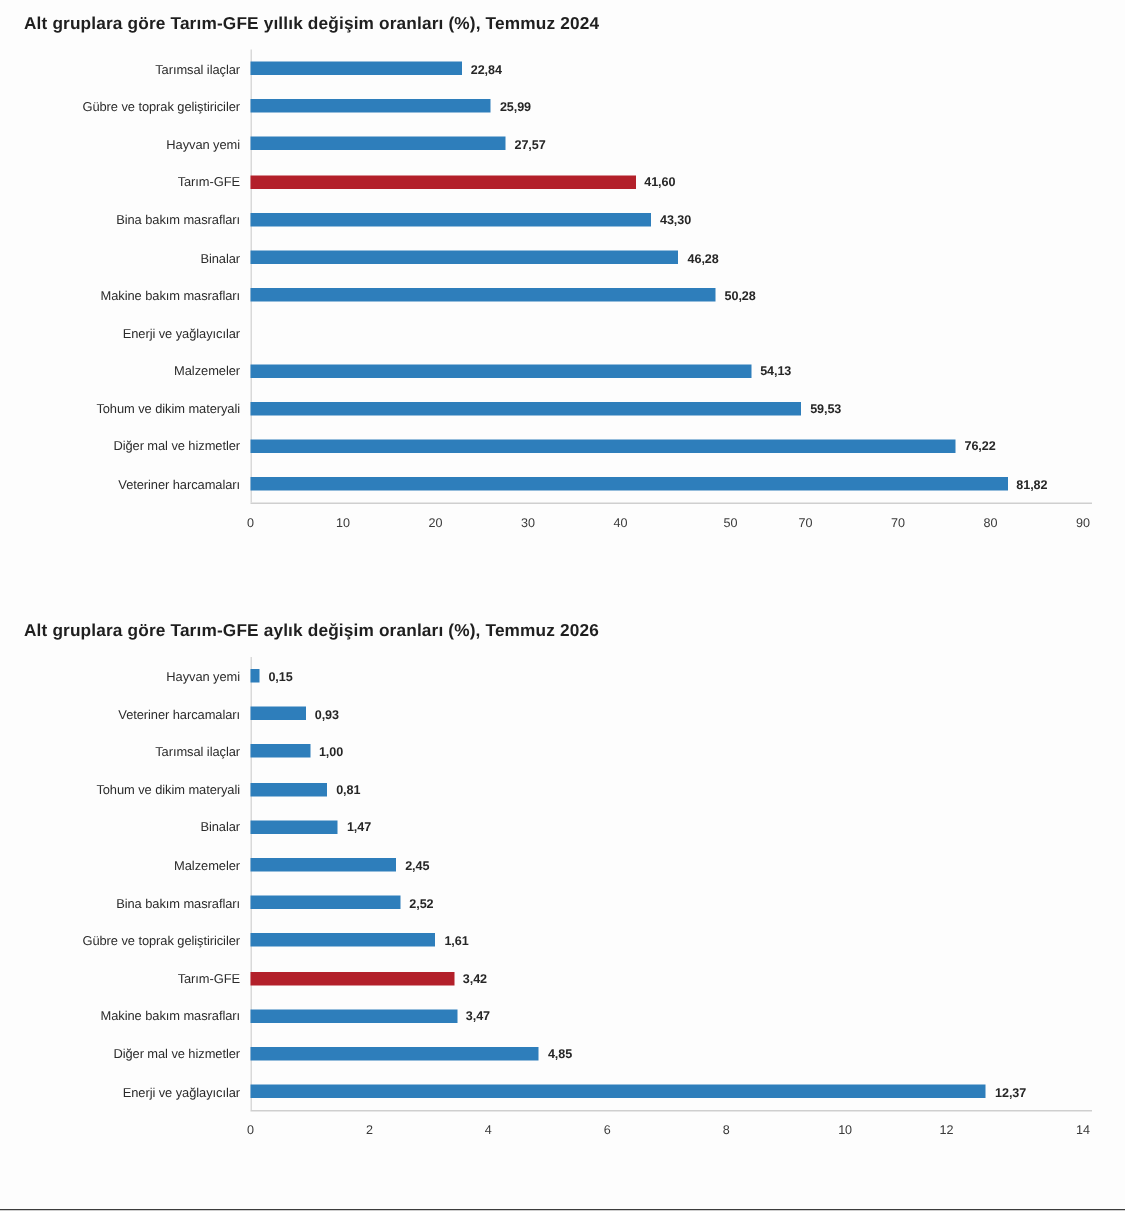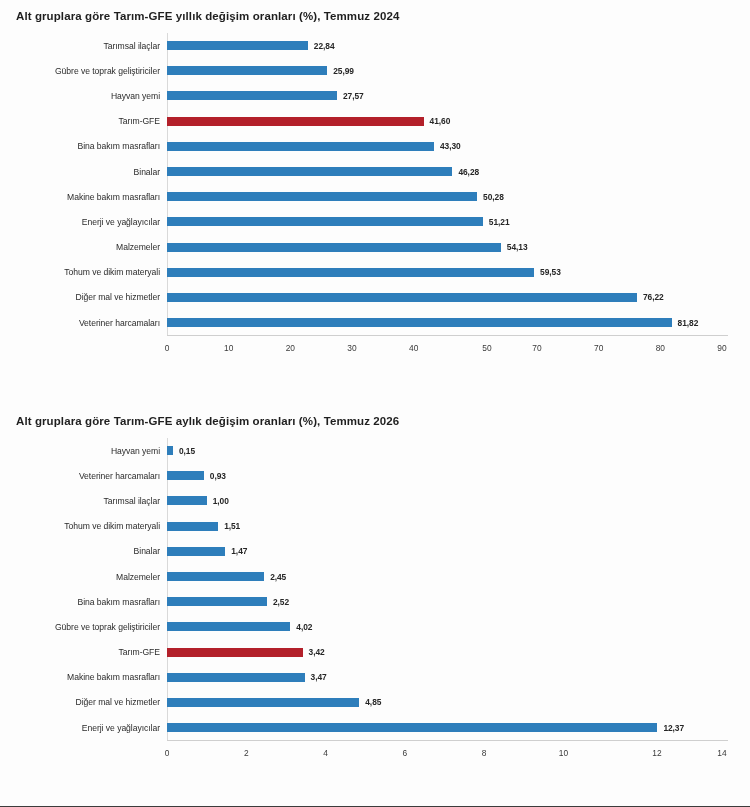--- a/index.html
+++ b/index.html
@@ -184,24 +184,20 @@
           </div>
           <div class="bar-row" style="height: 25.2px;">
             <div class="cat-label">Makine bakım masrafları</div>
             <div class="bar-wrap">
               <div class="bar" style="width: 310.06px; background: rgb(46, 126, 187);"></div>
               <div class="value-label">50,28</div>
             </div>
           </div>
           <div class="bar-row" style="height: 25.2px;">
             <div class="cat-label">Enerji  ve yağlayıcılar</div>
-            <div class="bar-wrap">
-              <div class="bar" style="width: 315.795px; background: rgb(46, 126, 187);"></div>
-              <div class="value-label">51,21</div>
-            </div>
           </div>
           <div class="bar-row" style="height: 25.2px;">
             <div class="cat-label">Malzemeler</div>
             <div class="bar-wrap">
               <div class="bar" style="width: 333.802px; background: rgb(46, 126, 187);"></div>
               <div class="value-label">54,13</div>
             </div>
           </div>
           <div class="bar-row" style="height: 25.2px;">
             <div class="cat-label">Tohum ve dikim materyali</div>
@@ -264,21 +260,21 @@
             <div class="cat-label">Tarımsal ilaçlar</div>
             <div class="bar-wrap">
               <div class="bar" style="width: 39.6429px; background: rgb(46, 126, 187);"></div>
               <div class="value-label">1,00</div>
             </div>
           </div>
           <div class="bar-row" style="height: 25.2px;">
             <div class="cat-label">Tohum ve dikim materyali</div>
             <div class="bar-wrap">
               <div class="bar" style="width: 51.1393px; background: rgb(46, 126, 187);"></div>
-              <div class="value-label">1,51</div>
+              <div class="value-label">0,81</div>
             </div>
           </div>
           <div class="bar-row" style="height: 25.2px;">
             <div class="cat-label">Binalar</div>
             <div class="bar-wrap">
               <div class="bar" style="width: 58.275px; background: rgb(46, 126, 187);"></div>
               <div class="value-label">1,47</div>
             </div>
           </div>
           <div class="bar-row" style="height: 25.2px;">
@@ -292,21 +288,21 @@
             <div class="cat-label">Bina bakım masrafları</div>
             <div class="bar-wrap">
               <div class="bar" style="width: 99.9px; background: rgb(46, 126, 187);"></div>
               <div class="value-label">2,52</div>
             </div>
           </div>
           <div class="bar-row" style="height: 25.2px;">
             <div class="cat-label">Gübre ve toprak geliştiriciler</div>
             <div class="bar-wrap">
               <div class="bar" style="width: 123.289px; background: rgb(46, 126, 187);"></div>
-              <div class="value-label">4,02</div>
+              <div class="value-label">1,61</div>
             </div>
           </div>
           <div class="bar-row" style="height: 25.2px;">
             <div class="cat-label">Tarım-GFE</div>
             <div class="bar-wrap">
               <div class="bar highlight" style="width: 135.579px; background: rgb(179, 32, 42);"></div>
               <div class="value-label">3,42</div>
             </div>
           </div>
           <div class="bar-row" style="height: 25.2px;">
@@ -332,20 +328,20 @@
           </div>
         </div>
       <div class="axis-bottom-line" style="top: 302.4px; width: 561px;"></div>
       <div class="axis-ticks" id="chart2-ticks">
           <span class="tick" style="left: 167px;">0</span>
           <span class="tick" style="left: 246.286px;">2</span>
           <span class="tick" style="left: 325.571px;">4</span>
           <span class="tick" style="left: 404.857px;">6</span>
           <span class="tick" style="left: 484.143px;">8</span>
           <span class="tick" style="left: 563.429px;">10</span>
-          <span class="tick" style="left: 657px;">12</span>
+          <span class="tick" style="left: 631px;">12</span>
           <span class="tick" style="left: 722px;">14</span>
         </div>
     </div>
   </section>
 
   <div class="divider"></div>
 </div>
 
 </body></html>

